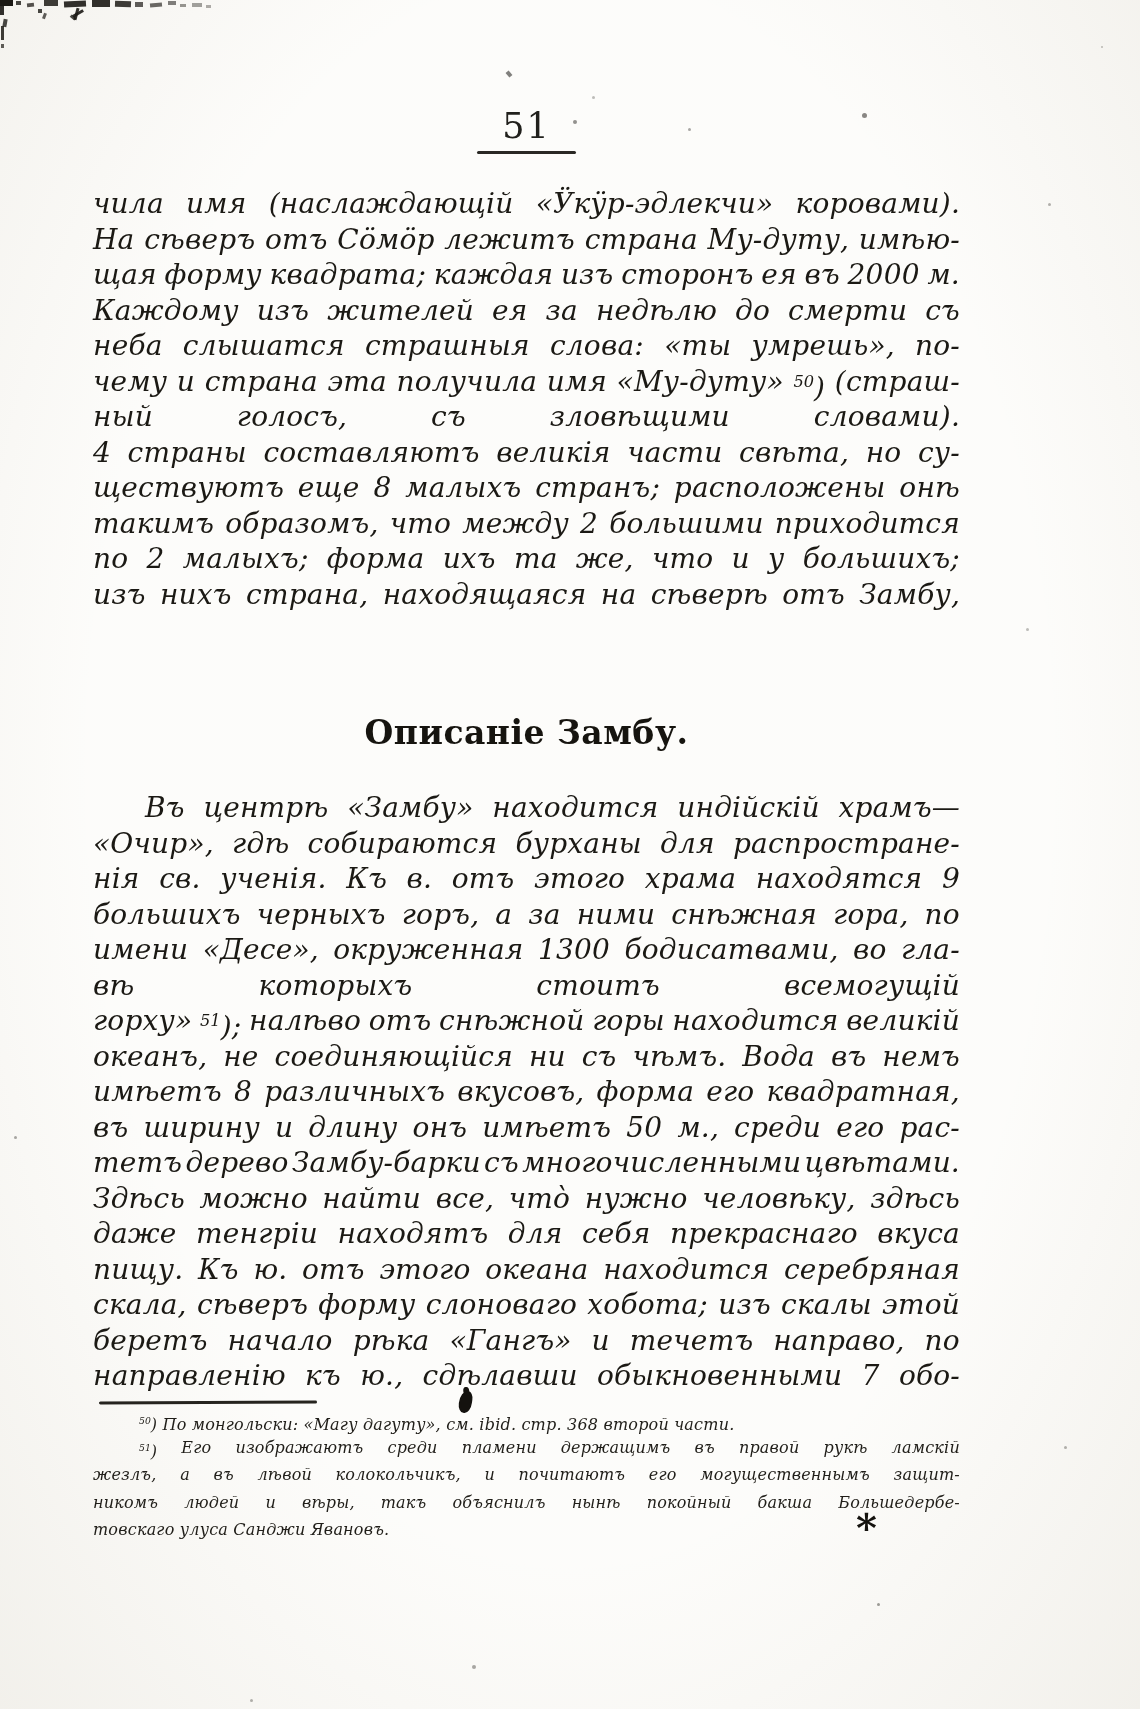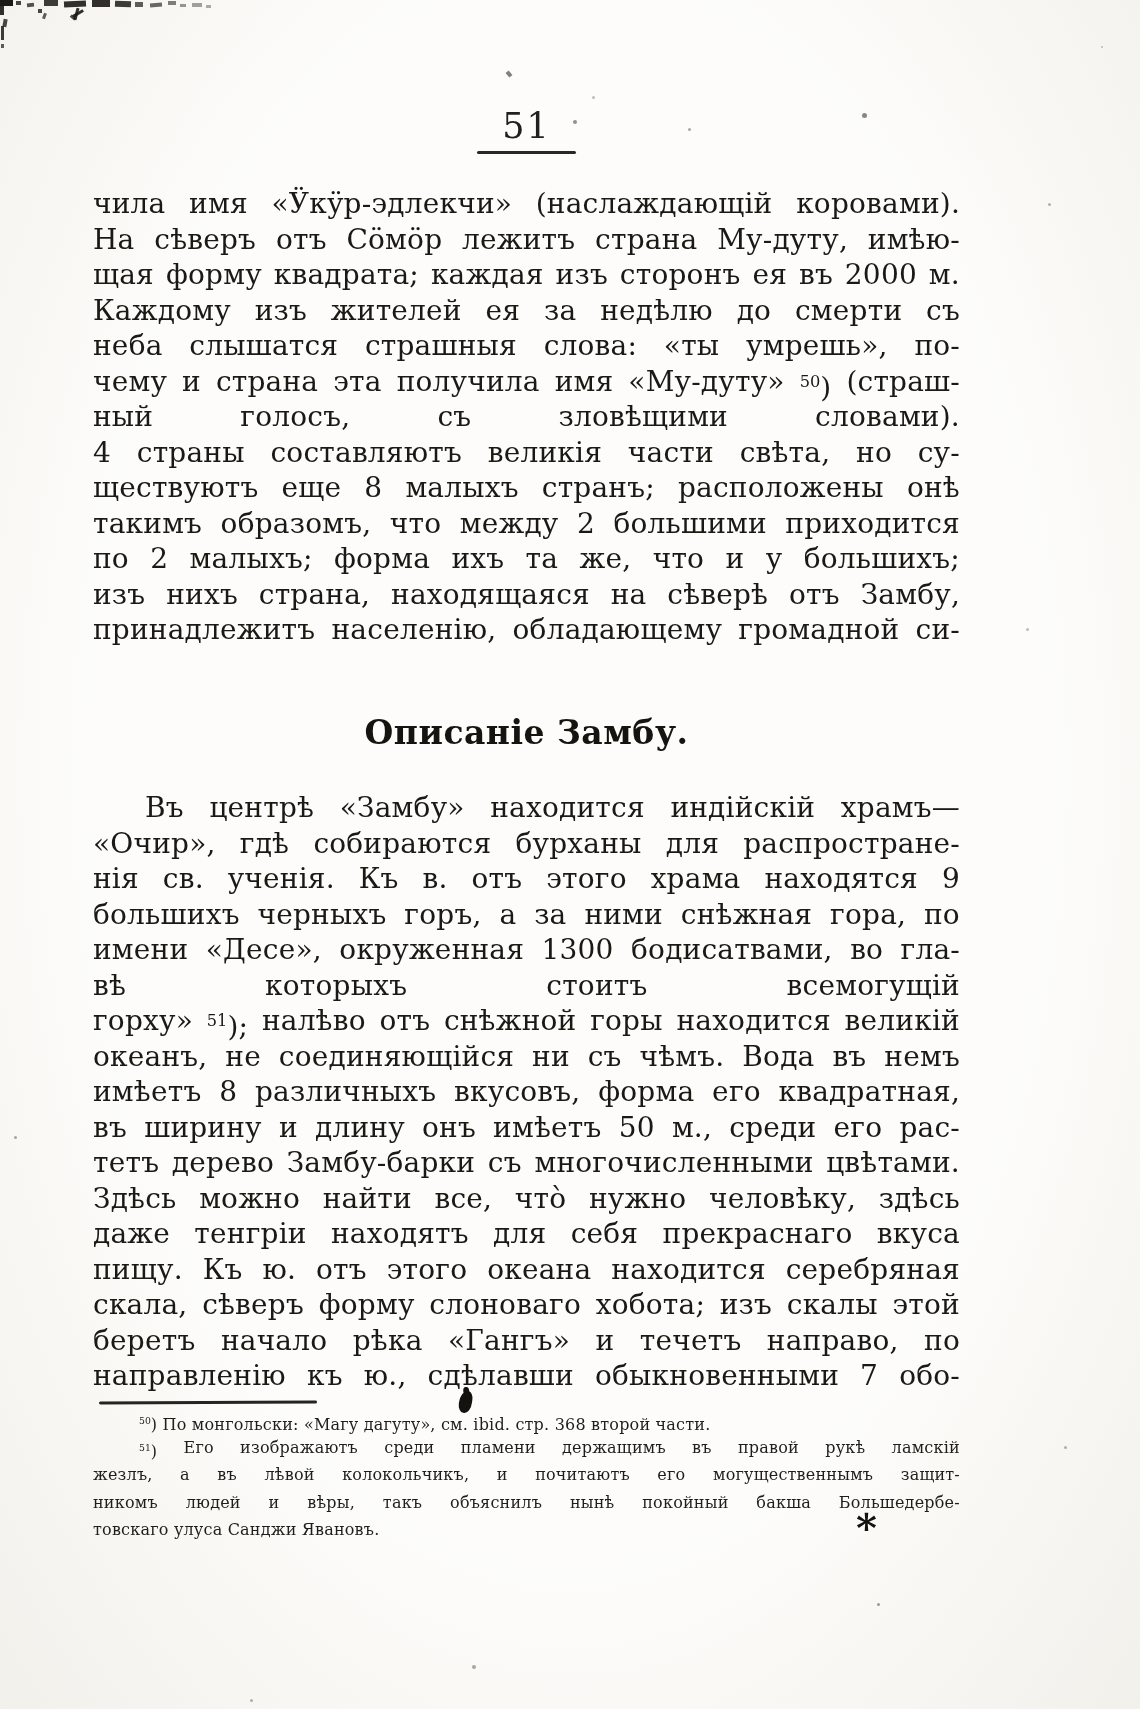--- a/index.html
+++ b/index.html
@@ -23,21 +23,21 @@
     width:99px;height:3px;background:#2a2824;margin:7px auto 0 auto;
     border-radius:2px;
   }
   .block{position:absolute;left:93px;width:867px;}
   .body-block{
     font-size:28px;line-height:35.5px;letter-spacing:.2px;
     color:#1b1914;
   }
   .line{
     text-align:justify;text-align-last:justify;
-    height:35.5px;overflow:visible;white-space:nowrap;
+    height:35.5px;overflow:visible;white-space:nowrap;font-style:italic;
   }
   
   .line.sp{display:flex;justify-content:space-between;}
   .line.sp span.w{display:inline-block;}
   .line.no-j{display:block;text-align-last:left;text-align:left;}
   .line.indent{padding-left:52px;}
   .fn-block{font-size:16px;line-height:27.2px;letter-spacing:.2px;color:#201e19;}
   .fn-block .line{height:27.2px;}
   .fn-block .line.indent{padding-left:46px;}
   sup{font-size:.58em;vertical-align:super;letter-spacing:0;}
@@ -110,22 +110,22 @@
 
   <div class="pagenum-wrap">
     <div class="pagenum">51</div>
     <div class="pagenum-rule"></div>
   </div>
 
   <div id="para1" class="block body-block" style="top:186px">
       <div class="line sp">
         <span class="w">чила</span>
         <span class="w">имя</span>
+        <span class="w">(наслаждающій</span>
         <span class="w">«Ӱкӱр-эдлекчи»</span>
-        <span class="w">(наслаждающій</span>
         <span class="w">коровами).</span>
       </div>
       <div class="line sp">
         <span class="w">На</span>
         <span class="w">сѣверъ</span>
         <span class="w">отъ</span>
         <span class="w">Сӧмӧр</span>
         <span class="w">лежитъ</span>
         <span class="w">страна</span>
         <span class="w">Му-дуту,</span>
@@ -224,27 +224,20 @@
       </div>
       <div class="line sp">
         <span class="w">изъ</span>
         <span class="w">нихъ</span>
         <span class="w">страна,</span>
         <span class="w">находящаяся</span>
         <span class="w">на</span>
         <span class="w">сѣверѣ</span>
         <span class="w">отъ</span>
         <span class="w">Замбу,</span>
-      </div>
-      <div class="line sp">
-        <span class="w">принадлежитъ</span>
-        <span class="w">населенію,</span>
-        <span class="w">обладающему</span>
-        <span class="w">громадной</span>
-        <span class="w">си-</span>
       </div>
     </div>
 
   <h2 class="heading">Описаніе Замбу.</h2>
 
   <div id="para2" class="block body-block" style="top:790px">
       <div class="line sp indent">
         <span class="w">Въ</span>
         <span class="w">центрѣ</span>
         <span class="w">«Замбу»</span>

